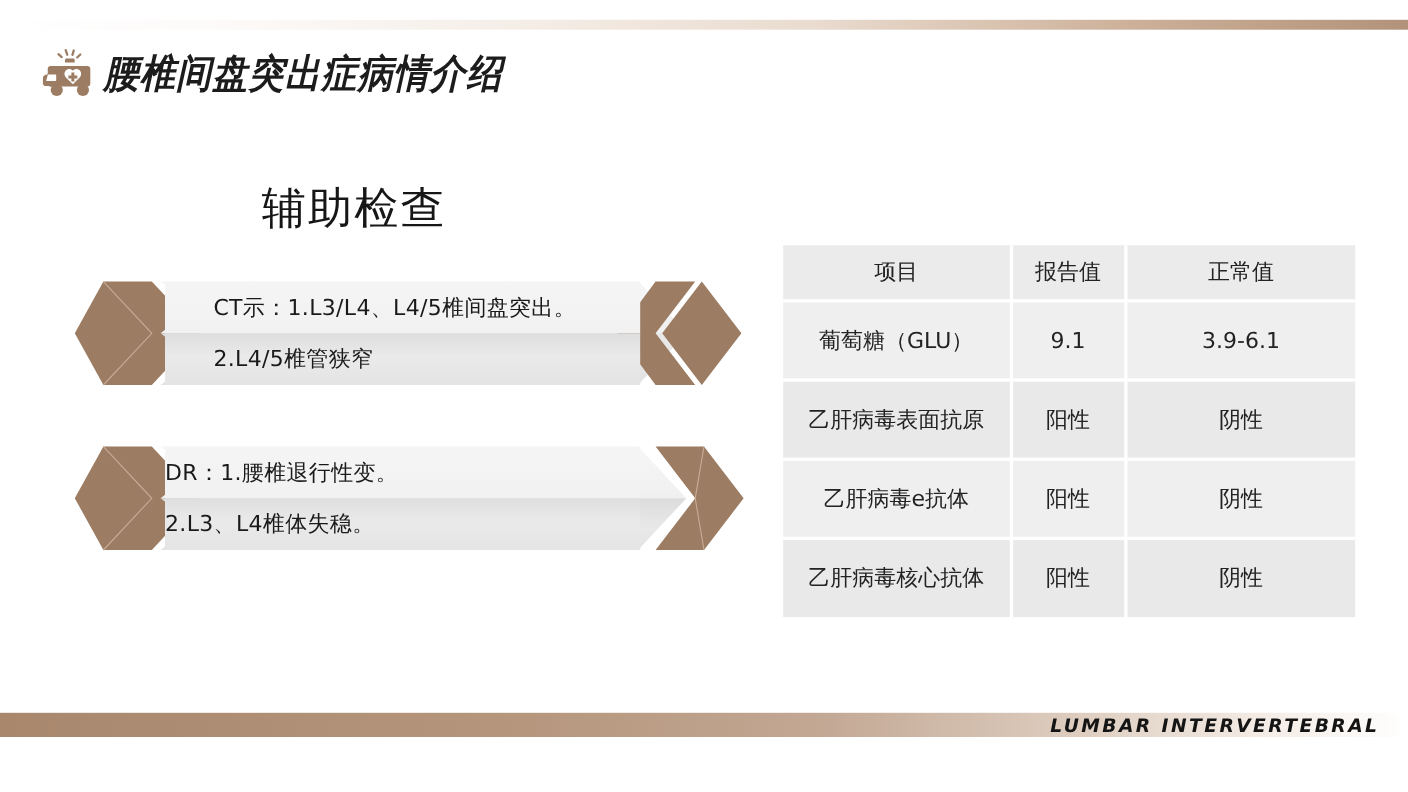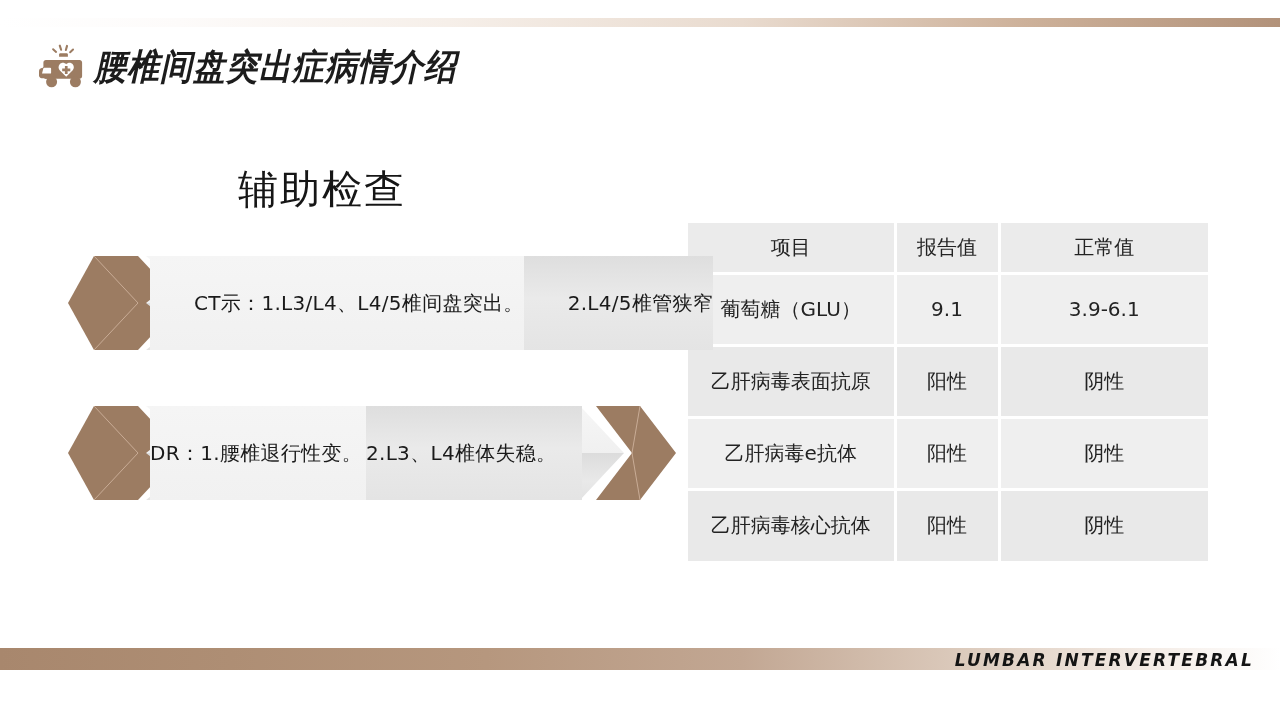--- a/index.html
+++ b/index.html
@@ -76,21 +76,21 @@
     width: 600px; height: 100px;
     overflow: visible;
   }
   .banner-body {
     position: absolute;
     top: 3px;
     left: 78px;
     width: 432px;
     height: 94px;
     display: flex;
-    flex-direction: row;
+    flex-direction: column;
     z-index: 2;
   }
   .banner-line {
     flex: 1 1 50%;
     display: flex;
     align-items: center;
     font-size: 20px;
     color: #1a1a1a;
     white-space: nowrap;
     letter-spacing: 0.3px;
@@ -101,21 +101,21 @@
   }
   .banner-line.bot {
     background: linear-gradient(to bottom, #dedede 0%, #eaeaea 45%, #e4e4e4 100%);
   }
   .b1 .banner-line { padding-left: 44px; }
   .b2 .banner-line { }
 
   
   .lab-table {
     position: absolute;
-    left: 688px; top: 223px;
+    left: 712px; top: 223px;
     width: 520px;
     border-collapse: collapse;
     table-layout: fixed;
     font-family: "DejaVu Sans", "Liberation Sans", sans-serif;
   }
   .lab-table col.c1 { width: 207px; }
   .lab-table col.c2 { width: 104px; }
   .lab-table col.c3 { width: 209px; }
   .lab-table th, .lab-table td {
     text-align: center;

